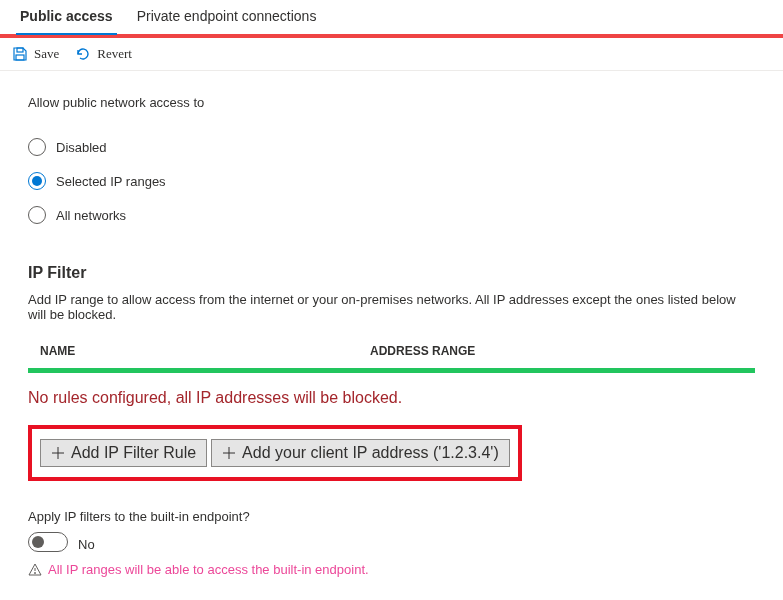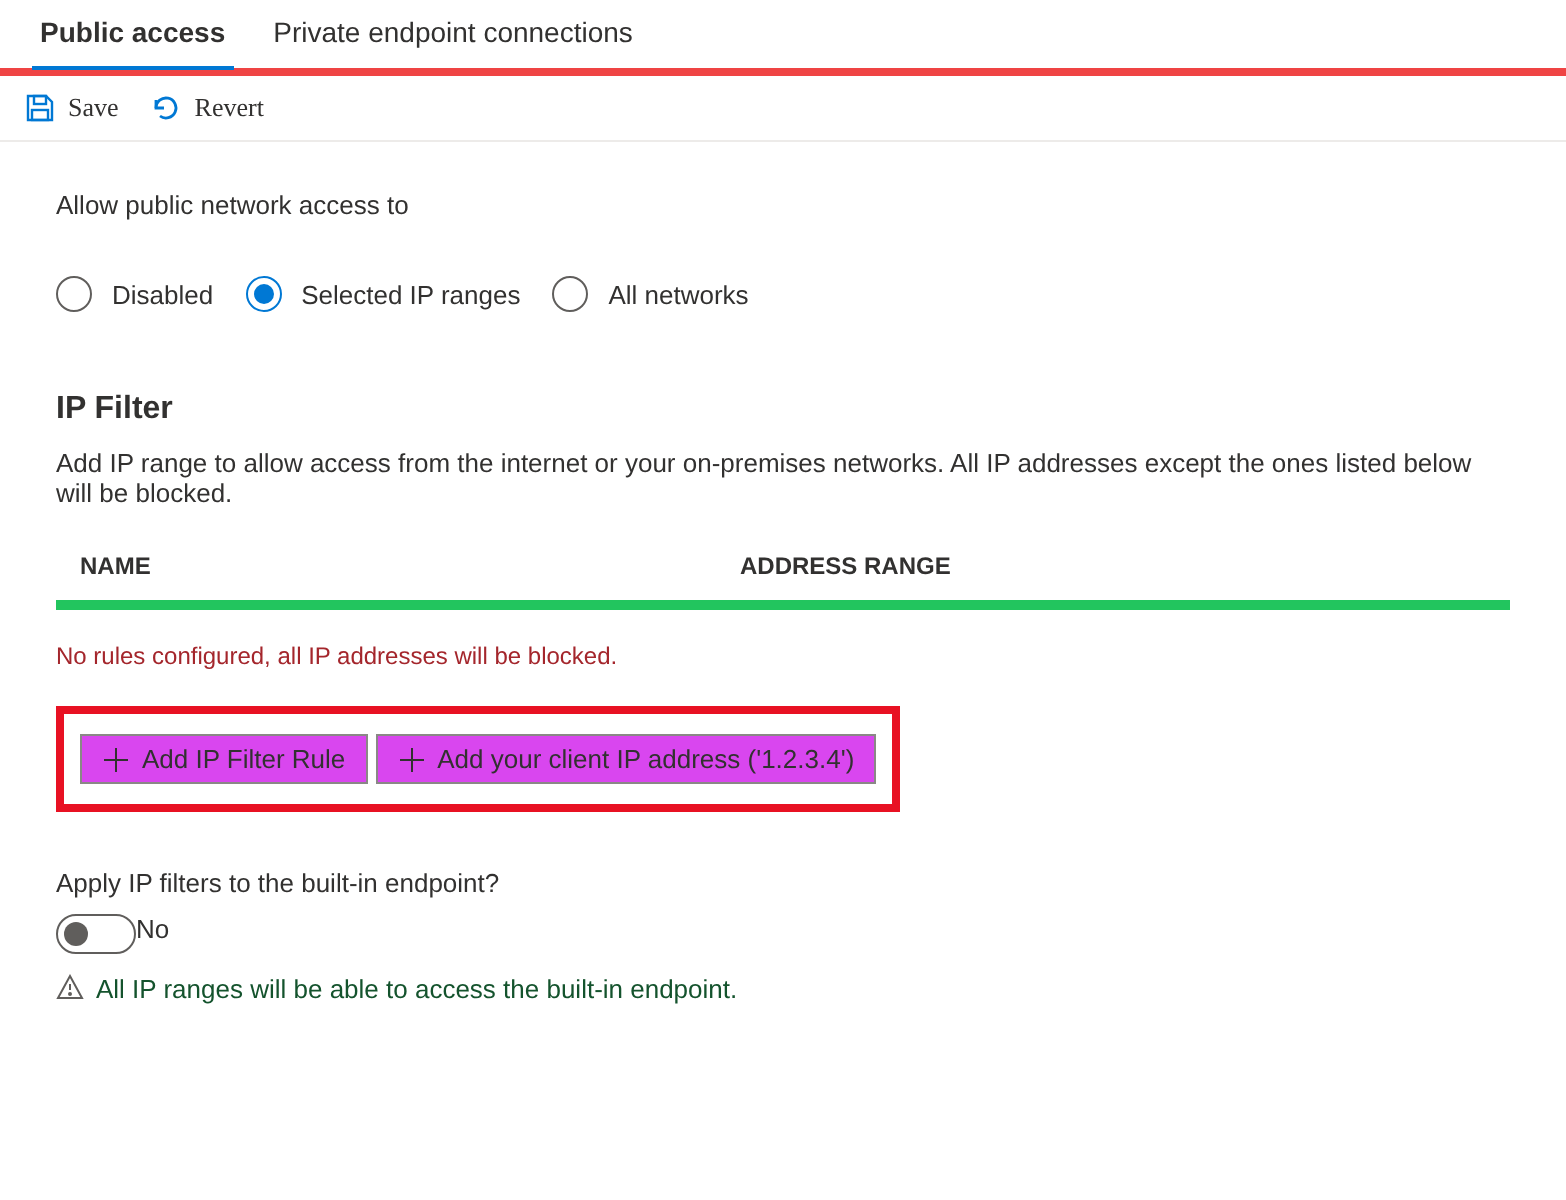--- a/index.html
+++ b/index.html
@@ -53,21 +53,21 @@
     .content {
       padding: 24px 28px 24px 28px;
     }
     .section-label {
       font-size: 13px;
       color: #323130;
       margin-bottom: 28px;
     }
     .radio-group {
       display: flex;
-      flex-direction: row;
+      flex-direction: column;
       gap: 16px;
       margin-bottom: 40px;
     }
     .radio-row {
       display: flex;
       align-items: center;
       gap: 10px;
       cursor: pointer;
     }
     .radio-outer {
@@ -106,50 +106,51 @@
       border-bottom: 5px solid #22c55e;
       font-size: 12px;
       font-weight: 600;
       color: #323130;
       margin-bottom: 16px;
     }
     .col-name { width: 330px; }
     .col-range { flex: 1; }
     .empty-message {
       color: #a4262c;
-      font-size: 12px;
+      font-size: 16px;
       margin-bottom: 18px;
     }
     .highlight-box {
       border: 4px solid #e81123;
       padding: 10px 8px;
       display: inline-flex;
       gap: 4px;
       margin-bottom: 28px;
     }
     .add-btn {
       display: inline-flex;
       align-items: center;
       gap: 6px;
       border: 1px solid #8a8886;
-      background: #d946ef;
+      background: #e5e5e5;
       padding: 4px 10px;
       cursor: pointer;
-      font-size: 13px;
+      font-size: 16px;
       color: #323130;
       font-family: inherit;
     }
     .add-btn svg { width: 14px; height: 14px; }
     .apply-label {
       font-size: 13px;
       margin-bottom: 8px;
     }
     .toggle-row {
       display: flex;
-      align-items: flex-start;
+      align-items: flex-end;
+      gap: 10px;
       margin-bottom: 10px;
     }
     .toggle {
       width: 40px;
       height: 20px;
       border: 1px solid #605e5c;
       border-radius: 10px;
       position: relative;
       cursor: pointer;
       background: #ffffff;
@@ -158,24 +159,24 @@
       position: absolute;
       left: 3px;
       top: 3px;
       width: 12px;
       height: 12px;
       border-radius: 50%;
       background: #605e5c;
     }
     .warning-row {
       display: flex;
-      align-items: flex-start;
+      align-items: flex-end;
       gap: 6px;
       font-size: 13px;
-      color: #14532d;
+      color: #ec4899;
     }
     .warning-row svg { width: 14px; height: 14px; flex-shrink: 0; }
   </style>
 </head>
 <body>
 
 <div class="tabs">
   <div class="tab active">Public access</div>
   <div class="tab">Private endpoint connections</div>
 </div>

